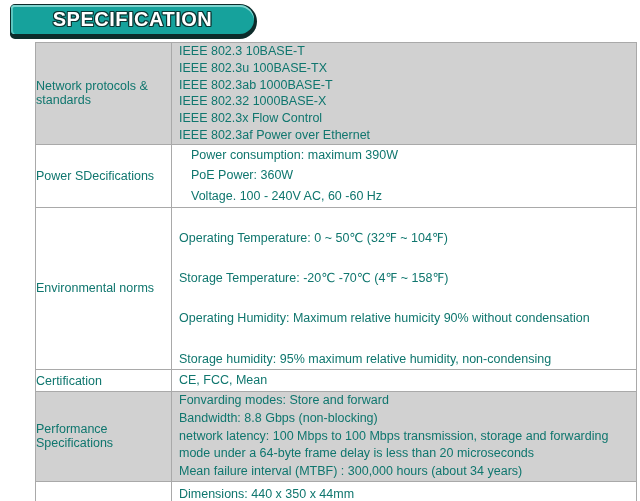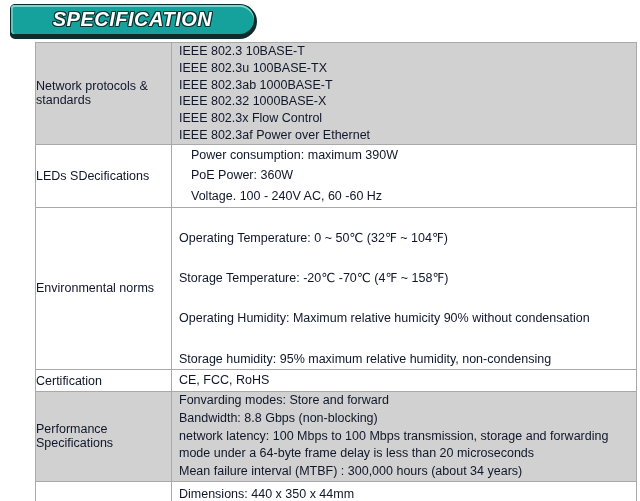--- a/index.html
+++ b/index.html
@@ -17,21 +17,20 @@
   
   .banner-outer {
     position: absolute;
     left: 10px;
     top: 4px;
     width: 247px;
     height: 35px;
     background: #0c2b2a;
     border-radius: 5px 18px 18px 5px;
     padding: 1px 3px 5px 1px;
-    font-style: italic;
   }
   .banner-inner {
     width: 100%;
     height: 100%;
     background: #16a29c;
     border-radius: 4px 15px 15px 4px;
     box-shadow: inset 0 2px 0 #7fd4cf, inset 2px 0 0 #5cc6c0;
     display: flex;
     align-items: center;
     justify-content: center;
@@ -55,21 +54,21 @@
     top: 42px;
     width: 602px;
     border-collapse: collapse;
     table-layout: fixed;
   }
   table.spec td {
     border: 1px solid #a9a9a9;
     padding: 0;
     vertical-align: middle;
     font-size: 12.5px;
-    color: #0f172a;
+    color: #0f766e;
   }
   td.label-cell {
     width: 136px;
     padding-left: 7px;
   }
   td.value-cell .line {
     padding-left: 7px;
     white-space: nowrap;
     overflow: hidden;
   }
@@ -107,40 +106,40 @@
           <td class="value-cell">
             <div class="line">IEEE 802.3 10BASE-T</div>
             <div class="line">IEEE 802.3u 100BASE-TX</div>
             <div class="line">IEEE 802.3ab 1000BASE-T</div>
             <div class="line">IEEE 802.32 1000BASE-X</div>
             <div class="line">IEEE 802.3x Flow Control</div>
             <div class="line">IEEE 802.3af Power over Ethernet</div>
           </td>
         </tr>
         <tr class="r1 white">
-          <td class="label-cell">LEDs SDecifications</td>
+          <td class="label-cell">Power SDecifications</td>
           <td class="value-cell">
             <div class="line">Power consumption: maximum 390W</div>
             <div class="line">PoE Power: 360W</div>
             <div class="line">Voltage. 100 - 240V AC, 60 -60 Hz</div>
           </td>
         </tr>
         <tr class="r3 white">
           <td class="label-cell">Environmental norms</td>
           <td class="value-cell">
             <div class="line">Operating Temperature: 0 ~ 50℃ (32℉ ~ 104℉)</div>
             <div class="line">Storage Temperature: -20℃ -70℃ (4℉ ~ 158℉)</div>
             <div class="line">Operating Humidity: Maximum relative humicity 90% without condensation</div>
             <div class="line">Storage humidity: 95% maximum relative humidity, non-condensing</div>
           </td>
         </tr>
         <tr class="r5 white">
           <td class="label-cell">Certification</td>
           <td class="value-cell">
-            <div class="line">CE, FCC, RoHS</div>
+            <div class="line">CE, FCC, Mean</div>
           </td>
         </tr>
         <tr class="r6 gray">
           <td class="label-cell">Performance Specifications</td>
           <td class="value-cell">
             <div class="line">Fonvarding modes: Store and forward</div>
             <div class="line">Bandwidth: 8.8 Gbps (non-blocking)</div>
             <div class="line">network latency: 100 Mbps to 100 Mbps transmission, storage and forwarding</div>
             <div class="line">mode under a 64-byte frame delay is less than 20 microseconds</div>
             <div class="line">Mean failure interval (MTBF) : 300,000 hours (about 34 years)</div>

